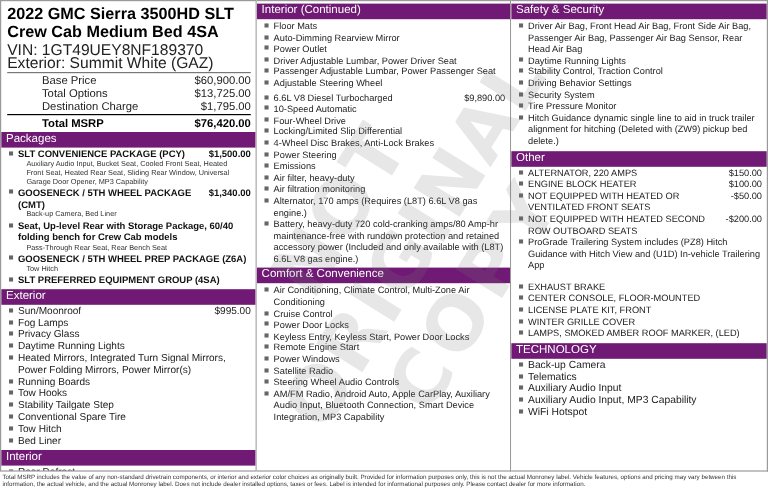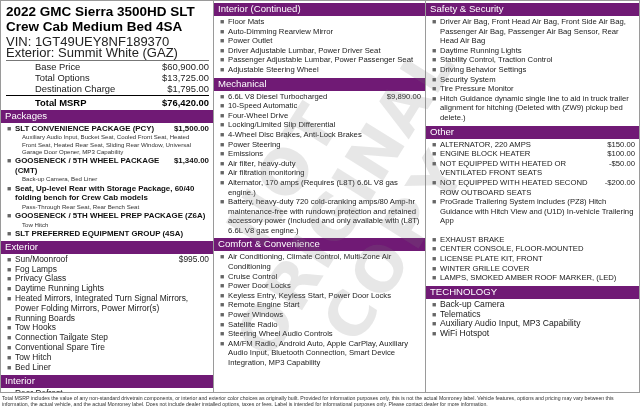--- a/index.html
+++ b/index.html
@@ -135,21 +135,21 @@
       <li class="item">
           <span class="bullet">■</span>
           <span class="item-text">Running Boards</span>
         </li>
       <li class="item">
           <span class="bullet">■</span>
           <span class="item-text">Tow Hooks</span>
         </li>
       <li class="item">
           <span class="bullet">■</span>
-          <span class="item-text">Connection Tailgate Step</span>
+          <span class="item-text">Stability Tailgate Step</span>
         </li>
       <li class="item">
           <span class="bullet">■</span>
           <span class="item-text">Conventional Spare Tire</span>
         </li>
       <li class="item">
           <span class="bullet">■</span>
           <span class="item-text">Tow Hitch</span>
         </li>
       <li class="item">
@@ -190,21 +190,20 @@
       <li class="item">
           <span class="bullet">■</span>
           <span class="item-text">Passenger Adjustable Lumbar, Power Passenger Seat</span>
         </li>
       <li class="item">
           <span class="bullet">■</span>
           <span class="item-text">Adjustable Steering Wheel</span>
         </li>
     </ul>
 
-    <div class="sec-head">Mechanical</div>
     <ul class="list">
       <li class="item">
           <span class="bullet">■</span>
           <span class="item-text">6.6L V8 Diesel Turbocharged</span>
           <span class="item-price">$9,890.00</span>
         </li>
       <li class="item">
           <span class="bullet">■</span>
           <span class="item-text">10-Speed Automatic</span>
         </li>
@@ -370,20 +369,24 @@
 
     <div class="sec-head">TECHNOLOGY</div>
     <ul class="list tech">
       <li class="item">
           <span class="bullet">■</span>
           <span class="item-text">Back-up Camera</span>
         </li>
       <li class="item">
           <span class="bullet">■</span>
           <span class="item-text">Telematics</span>
+        </li>
+      <li class="item">
+          <span class="bullet">■</span>
+          <span class="item-text">Auxiliary Audio Input</span>
         </li>
       <li class="item">
           <span class="bullet">■</span>
           <span class="item-text">Auxiliary Audio Input, MP3 Capability</span>
         </li>
       <li class="item">
           <span class="bullet">■</span>
           <span class="item-text">WiFi Hotspot</span>
         </li>
     </ul>

